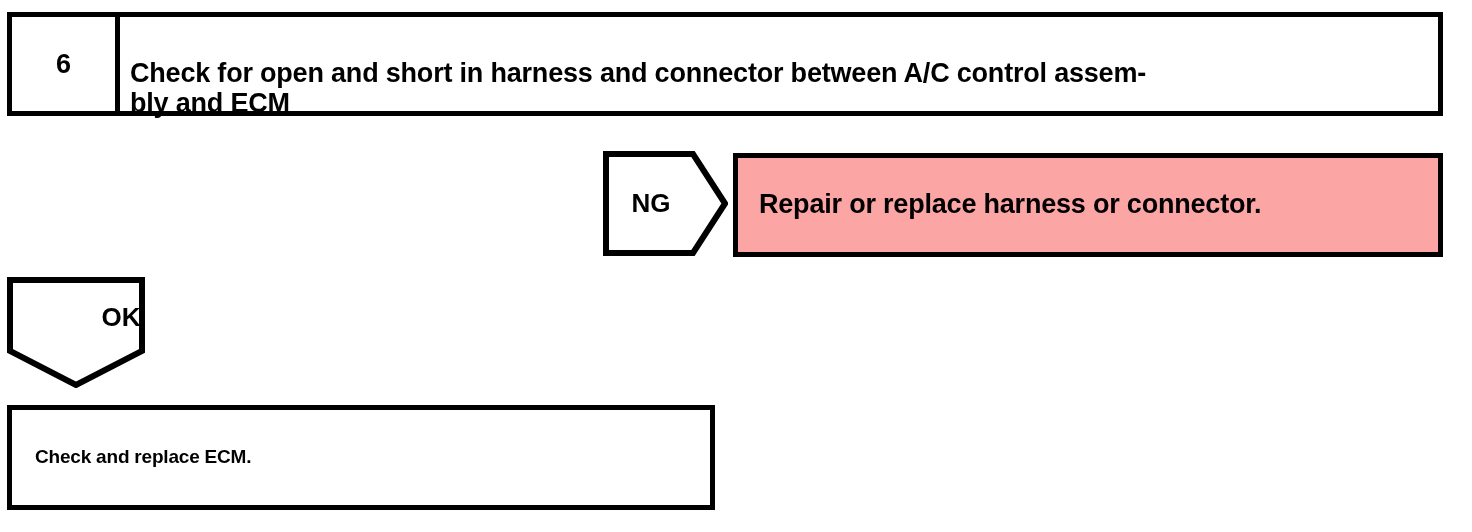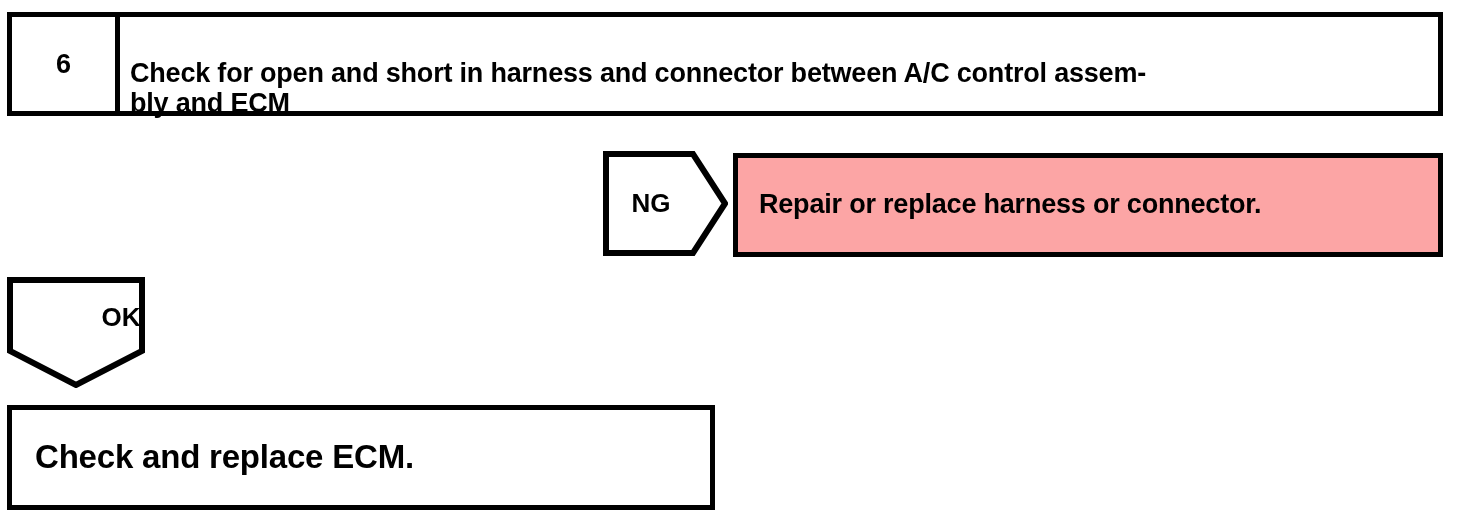--- a/index.html
+++ b/index.html
@@ -153,21 +153,21 @@
     width: 708px;
     height: 105px;
     border: 5px solid #000;
     box-sizing: border-box;
     background: #fff;
     display: flex;
     align-items: center;
     padding-left: 23px;
   }
   .ok-result-text {
-    font-size: 33px;
+    font-size: 19px;
     font-weight: bold;
     letter-spacing: -0.2px;
     line-height: 1.1;
   }
 </style>
 </head>
 <body>
 
 <div class="canvas">
 

